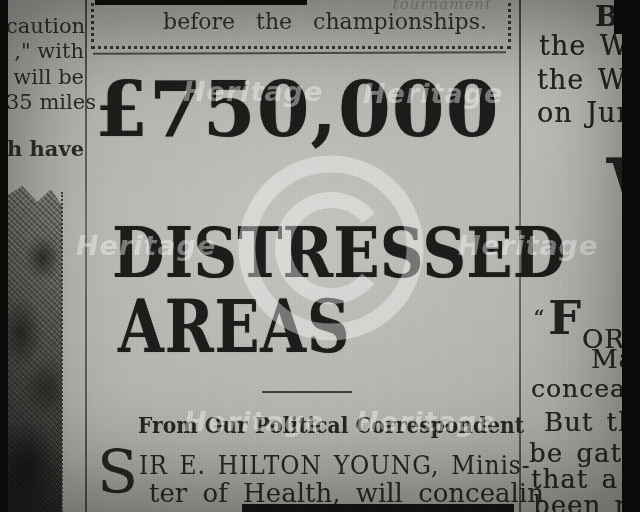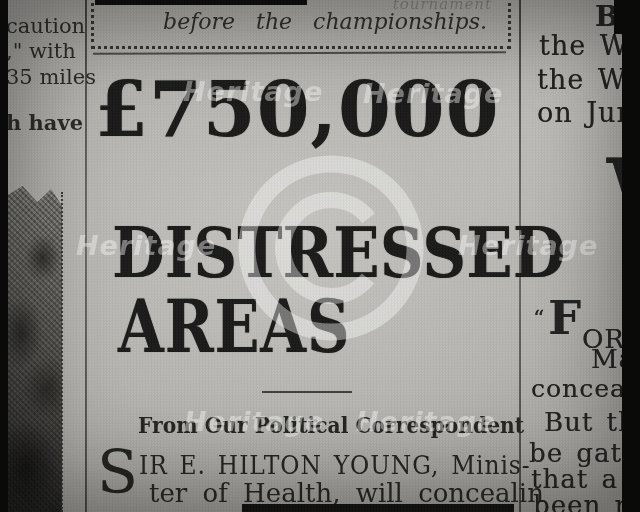--- a/index.html
+++ b/index.html
@@ -33,25 +33,25 @@
   .vrule-a{left:85px;} .vrule-b{left:519px;}
   .photo-dotted{left:61px;top:192px;height:320px;width:0;border-left:2px dotted #3b3a36;z-index:2;}
   .hrule-thin{left:93px;top:52px;width:413px;height:2px;background:rgba(52,51,46,0.8);z-index:2;transform:rotate(-0.2deg);}
   .hrule-short{left:262px;top:391px;width:90px;height:2px;background:rgba(42,42,38,0.85);z-index:2;}
   .bar-top{left:95px;top:0;width:212px;height:5px;background:#0c0c0a;z-index:2;}
   .bar-bottom{left:242px;top:504px;width:272px;height:8px;background:#121210;z-index:2;}
   
   .capbox{left:91px;top:-10px;width:414px;height:56px;z-index:2;
     border-left:3px dotted #34332f;border-right:3px dotted #34332f;border-bottom:3px dotted #34332f;}
   .caption{position:absolute;left:0;right:0;bottom:12px;text-align:center;padding-left:48px;
-    font-style:italic;font-size:22px;word-spacing:14px;color:#2d2d29;white-space:nowrap;}
+    font-size:22px;word-spacing:14px;color:#2d2d29;white-space:nowrap;}
   .fainttext{position:absolute;right:16px;top:5px;font-style:italic;font-size:15px;
     color:rgba(50,50,45,0.32);letter-spacing:1px;}
   
-  .leftcol{left:6px;top:14px;width:78px;z-index:2;color:#2a2a26;
+  .leftcol{left:6px;top:14px;width:78px;z-index:2;text-align:right;color:#2a2a26;
     font-size:21px;line-height:25.4px;white-space:nowrap;}
   .leftcol .gap{margin-top:20px;font-weight:bold;}
   
   .hl{z-index:2;font-weight:bold;color:#1b1b19;line-height:1;white-space:nowrap;
     transform-origin:0 0;text-shadow:0 0 1px rgba(27,27,25,0.55);}
   .hl1{left:95px;top:72px;font-size:76px;letter-spacing:1px;}
   .hl2{left:96px;top:143px;font-size:68px;}
   .hl3{left:112px;top:218px;font-size:70px;transform:scaleX(0.87);}
   .hl4{left:118px;top:291px;font-size:72px;transform:scaleX(0.82);letter-spacing:1px;}
   
@@ -100,20 +100,21 @@
 
   <div class="abs photo"></div>
   <div class="abs photo-dotted"></div>
 
   <div class="abs vrule vrule-a"></div>
   <div class="abs vrule vrule-b"></div>
 
   <div class="abs leftcol">
     <div>caution</div>
     <div>," with</div>
+    <div>will be</div>
     <div>35 miles</div>
     <div class="gap">h have</div>
   </div>
 
   <div class="abs capbox">
     <span class="fainttext">tournament</span>
     <div class="caption">before the championships.</div>
   </div>
   <div class="abs bar-top"></div>
   <div class="abs hrule-thin"></div>

